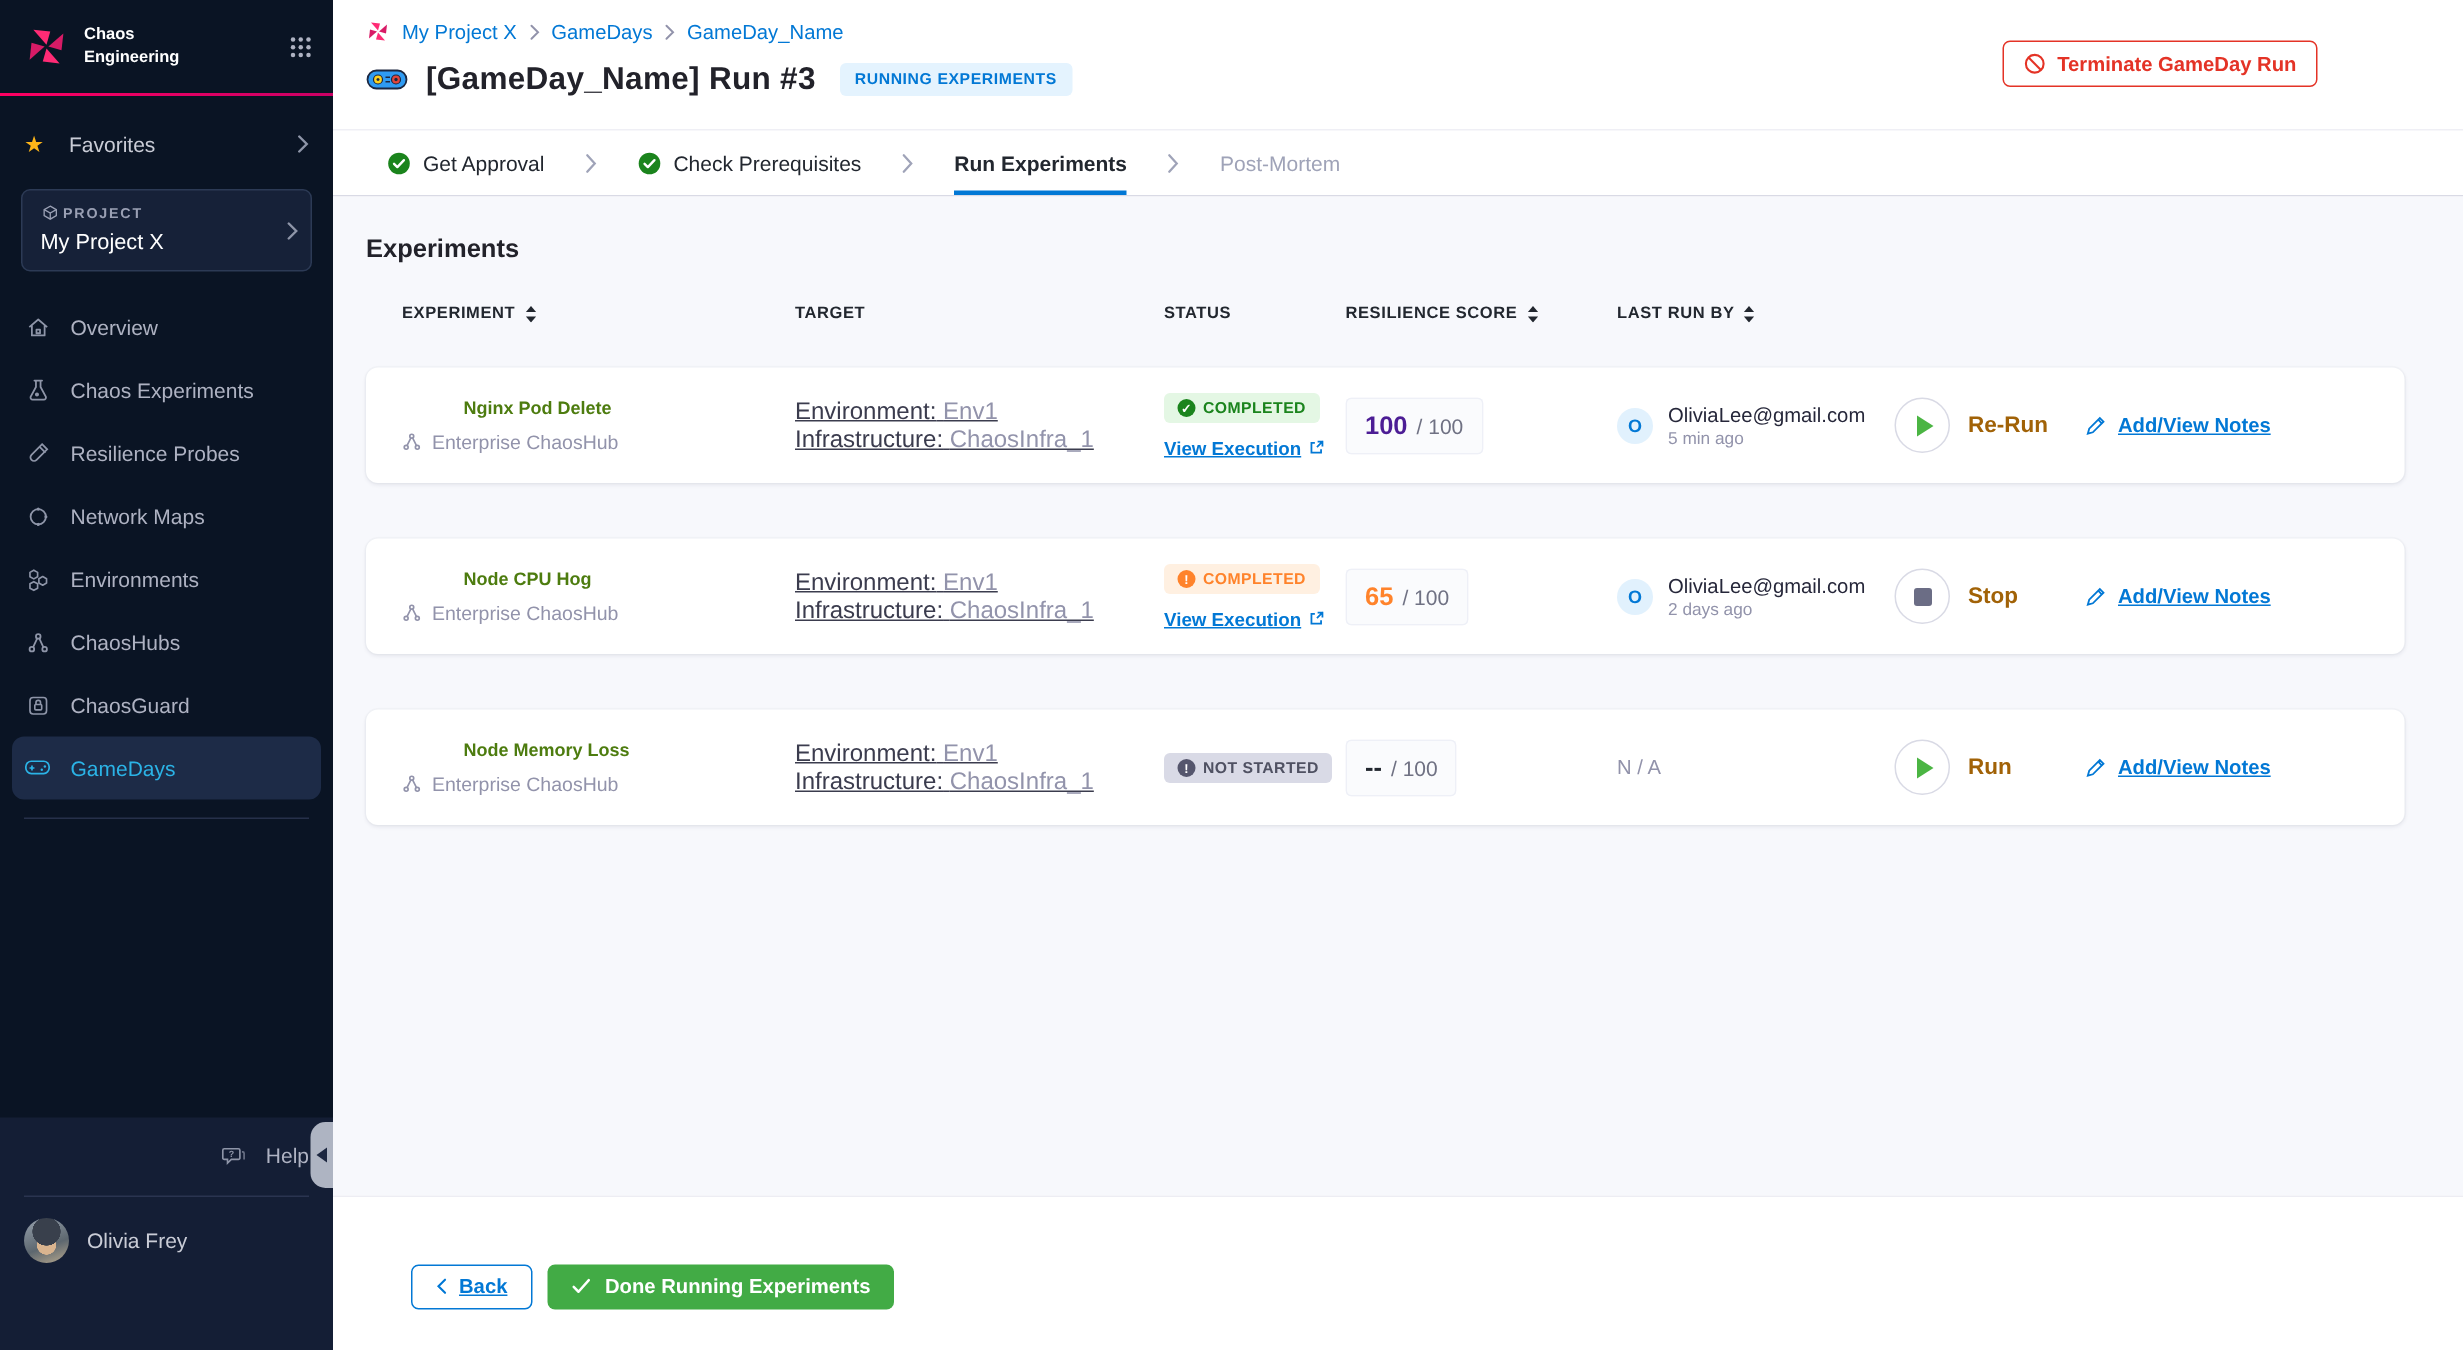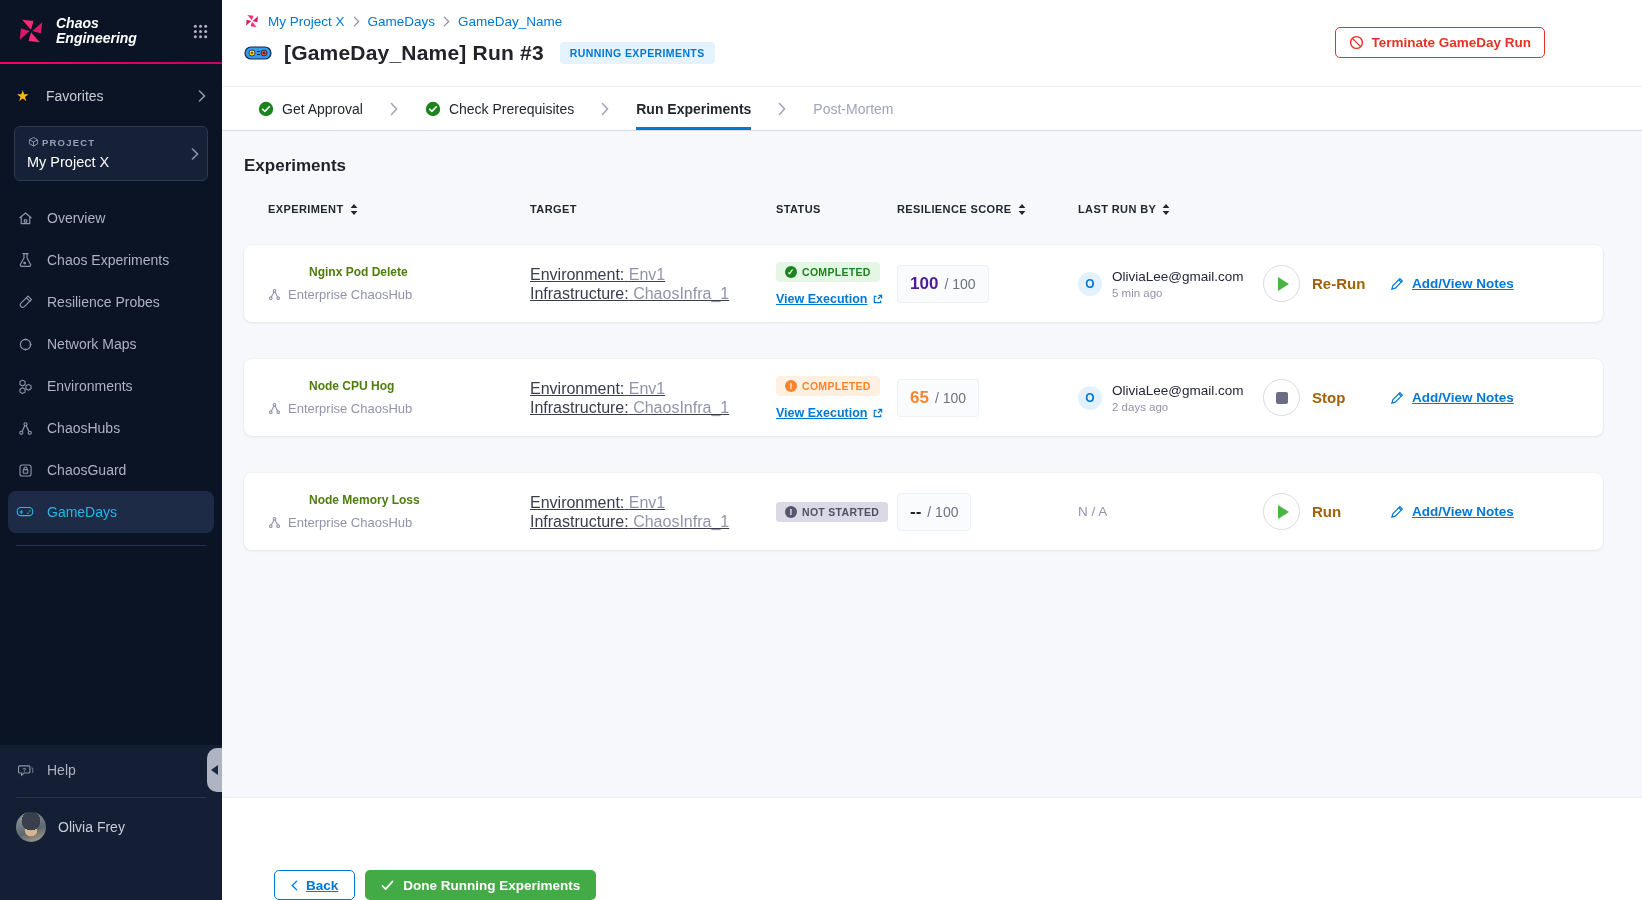--- a/index.html
+++ b/index.html
@@ -3,40 +3,40 @@
 <meta charset="utf-8">
 <style>
   * { margin:0; padding:0; box-sizing:border-box; }
   html,body { width:1642px; height:900px; font-family:"Liberation Sans", sans-serif; }
   .app { display:flex; width:1642px; height:900px; overflow:hidden; background:#fff; }
 
   
   .sidebar { width:222px; flex-shrink:0; background:#0a1424; position:relative; color:#b6bac8; }
   .sb-header { height:62px; display:flex; align-items:center; padding:0 14px 0 16px; }
   .sb-logo { width:30px; height:30px; flex-shrink:0; }
-  .sb-title { color:#fff; font-weight:700; font-size:14px; line-height:15px; margin-left:10px; width:100px;font-style:italic; }
+  .sb-title { color:#fff; font-weight:700; font-size:11px; line-height:15px; margin-left:10px; width:100px; }
   .sb-grid { margin-left:auto; cursor:pointer; display:flex; }
   .sb-accent { height:2px; background:linear-gradient(90deg,#ff0062,#cb0065); }
   .sb-fav { display:flex; align-items:center; height:44px; margin-top:10px; padding:0 16px; cursor:pointer; font-size:14px; color:#c9ccd6; }
   .sb-fav .star { color:#fcb519; font-size:15px; width:18px; }
   .sb-fav .lbl { margin-left:12px; }
   .sb-fav .chev { margin-left:auto; display:flex; }
   .sb-project { margin:8px 14px 0 14px; background:#162138; border:1px solid #2c3a55; border-radius:6px; padding:9px 10px 10px 12px; position:relative; cursor:pointer; }
   .sb-project .ptype { display:flex; align-items:center; gap:2px; font-size:9.5px; letter-spacing:1.2px; color:#9aa0b4; font-weight:700; }
   .sb-project .pname { color:#fff; font-size:14.5px; margin-top:5px; }
   .sb-project .chev { position:absolute; right:8px; top:50%; transform:translateY(-50%); display:flex; }
   .sb-nav { margin-top:16px; }
   .sb-item { display:flex; align-items:center; height:42px; padding:0 16px; font-size:14px; color:#aeb2c2; cursor:pointer; }
   .sb-item .ic { width:18px; display:flex; justify-content:center; color:#8e95a8; }
   .sb-item .lbl { margin-left:13px; }
   .sb-item.active { background:#1d2b47; border-radius:8px; margin:0 8px; padding:0 8px; color:#2bb3e6; }
   .sb-item.active .ic { color:#2bb3e6; }
   .sb-div { height:1px; background:#26304a; margin:12px 16px; }
   .sb-bottom { position:absolute; left:0; right:0; bottom:0; height:155px; background:#141e35; }
-  .sb-bottom .sb-item { height:46px; margin-top:2px; }
+  .sb-bottom .sb-item { height:46px; margin-top:2px;justify-content:flex-end; }
   .sb-bottom .bdiv { height:1px; background:#2a3450; margin:4px 16px 6px 16px; }
   .sb-user { display:flex; align-items:center; padding:8px 16px; color:#c9ccd6; font-size:14px; cursor:pointer; }
   .avatar-photo { width:30px; height:30px; border-radius:50%; flex-shrink:0;
     background:
       radial-gradient(circle at 50% 30%, #39404c 0 36%, transparent 37%),
       radial-gradient(circle at 50% 60%, #d9b48f 0 27%, transparent 28%),
       linear-gradient(160deg,#97a2ae,#5d676f 60%,#b7a88e); }
   .sb-user .lbl { margin-left:12px; }
   .collapse-handle { position:absolute; right:0; top:748px; width:15px; height:44px; background:#aeb4c2; border-radius:10px 0 0 10px; display:flex; align-items:center; justify-content:center; cursor:pointer; }
   .collapse-handle .tri { width:0; height:0; border-top:5px solid transparent; border-bottom:5px solid transparent; border-right:7px solid #1c2740; }
@@ -88,21 +88,21 @@
   .lr-email { font-size:13.5px; color:#26273a; }
   .lr-time { font-size:11.5px; color:#9293ab; margin-top:3px; }
   .lr-na { font-size:13.5px; color:#9293ab; }
   .action { display:flex; align-items:center; gap:12px; }
   .circle-btn { width:37px; height:37px; border-radius:50%; border:1px solid #d9dae5; background:#fff; display:flex; align-items:center; justify-content:center; cursor:pointer; }
   .play-tri { width:0; height:0; border-top:7px solid transparent; border-bottom:7px solid transparent; border-left:11px solid #4bb543; margin-left:3px; }
   .stop-sq { width:12px; height:12px; background:#6b6d85; border-radius:2px; }
   .action-lbl { font-size:15px; font-weight:700; color:#a16207; cursor:pointer; }
   .notes { display:flex; align-items:center; gap:8px; color:#0278d5; font-size:13.5px; font-weight:700; cursor:pointer; }
 
-  .footer { height:103px; background:#fff; border-top:1px solid #ededf3; padding:17px 0 0 52px; display:flex; gap:10px; align-items:flex-end; }
+  .footer { height:103px; background:#fff; border-top:1px solid #ededf3; padding:17px 0 0 52px; display:flex; gap:10px; align-items:center; }
   .back-btn { height:30px; display:flex; align-items:center; gap:8px; border:1px solid #0278d5; background:#fff; color:#0278d5; font-weight:700; font-size:13.5px; border-radius:5px; padding:0 16px; cursor:pointer; font-family:inherit; }
   .done-btn { height:30px; display:flex; align-items:center; gap:9px; border:none; background:#42ab45; color:#fff; font-weight:700; font-size:13.5px; border-radius:5px; padding:0 16px; cursor:pointer; font-family:inherit; }
   svg { display:block; }
 </style>
 </head>
 <body>
 
 <div class="app">
 
   <aside class="sidebar">

